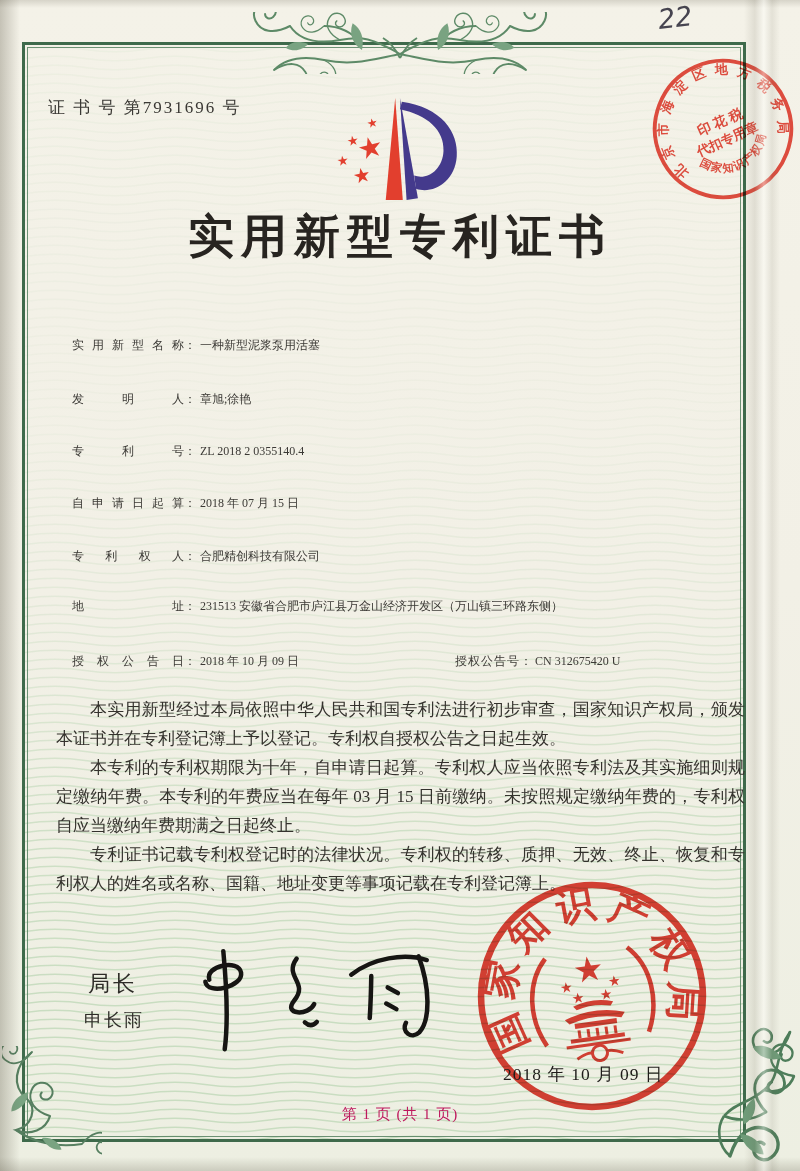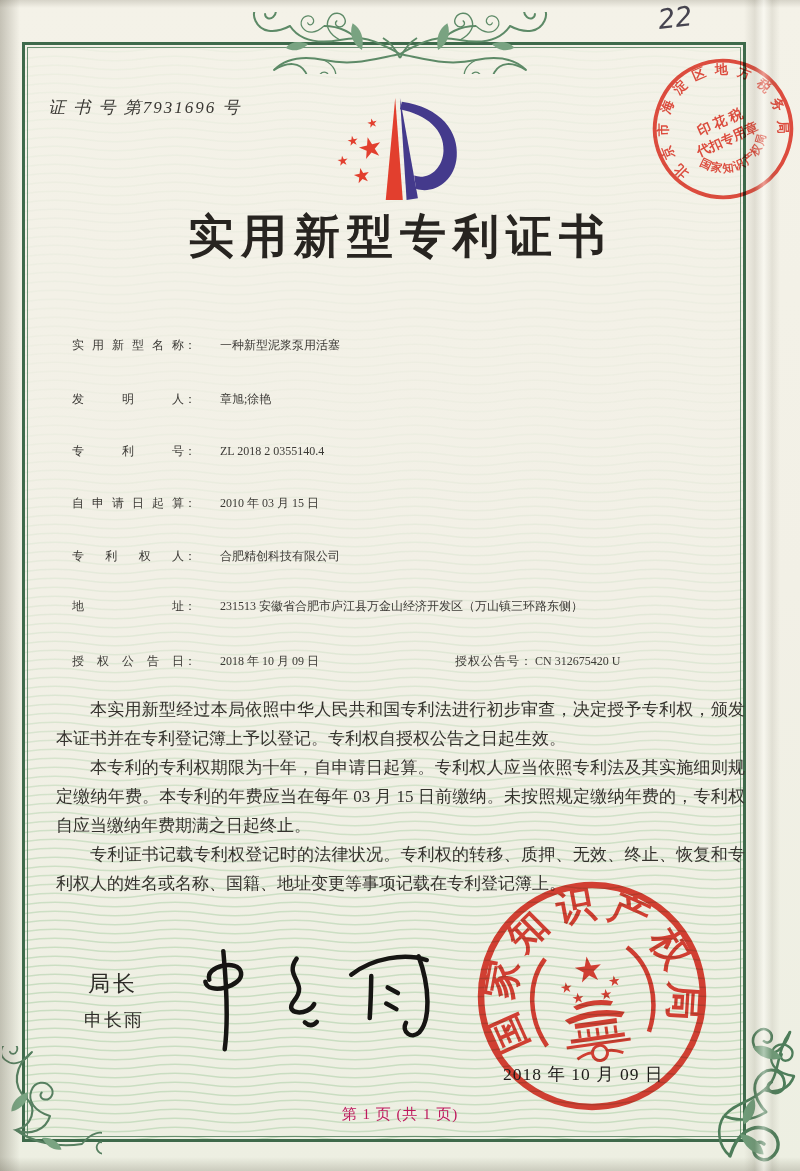--- a/index.html
+++ b/index.html
@@ -12,28 +12,28 @@
   .abs{position:absolute;}
   
   #waves{left:25px;top:45px;width:718px;height:1096px;z-index:1;
     -webkit-mask-image:linear-gradient(180deg,rgba(0,0,0,.16) 0%,rgba(0,0,0,.10) 34%,rgba(0,0,0,.42) 55%,rgba(0,0,0,.85) 72%,#000 86%);
     mask-image:linear-gradient(180deg,rgba(0,0,0,.16) 0%,rgba(0,0,0,.10) 34%,rgba(0,0,0,.42) 55%,rgba(0,0,0,.85) 72%,#000 86%);
   }
   
   .frame{left:22px;top:42px;width:724px;height:1100px;border:3px solid #3e6a4b;z-index:2;box-sizing:border-box;}
   .frame .inner{position:absolute;inset:2px;border:1px solid rgba(84,128,95,.85);}
   
-  #certNo{left:48px;top:96px;font-size:17px;letter-spacing:2px;color:#3a3834;z-index:3;font-style:italic;}
+  #certNo{left:48px;top:96px;font-size:17px;letter-spacing:2px;color:#3a3834;z-index:3;}
   #hand22{left:658px;top:2px;font-size:27px;font-style:italic;color:#474550;transform:rotate(-7deg);z-index:3;font-family:"DejaVu Sans",sans-serif;}
   #title{left:0;top:206px;width:100%;text-align:center;font-size:46px;font-weight:700;letter-spacing:7px;color:#272420;z-index:3;}
   
   .field{position:absolute;left:72px;z-index:3;font-size:12px;line-height:1.5;color:#3b3935;display:flex;align-items:flex-start;}
   .flabel{white-space:nowrap;}
   .flabel .j{display:inline-block;width:112px;text-align:justify;text-align-last:justify;vertical-align:top;}
-  .fvalue{margin-left:24px;max-width:482px;}
+  .fvalue{margin-left:4px;max-width:482px;}
   .twin{position:absolute;left:383px;top:0;white-space:nowrap;}
   .twin .tl{letter-spacing:1px;font-family:Liberation Mono, monospace;}
   
   #paras{left:56px;top:695px;width:689px;z-index:3;}
   #paras p{margin:0;font-size:17px;line-height:29px;text-align:justify;text-indent:2em;color:#34322d;}
   
   #roleLabel{left:88px;top:969px;font-size:22px;letter-spacing:3px;color:#2e2c28;z-index:3;}
   #roleName{left:84px;top:1008px;font-size:18px;letter-spacing:2px;color:#2e2c28;z-index:3;}
   #sig{left:192px;top:942px;z-index:4;transform:rotate(-2deg);}
   
@@ -158,41 +158,41 @@
 <div class="field" style="top:390px">
   <span class="flabel"><span class="j">发明人</span><span>：</span></span>
   <span class="fvalue">章旭;徐艳</span>
 </div>
 <div class="field" style="top:442px">
   <span class="flabel"><span class="j">专利号</span><span>：</span></span>
   <span class="fvalue">ZL 2018 2 0355140.4</span>
 </div>
 <div class="field" style="top:494px">
   <span class="flabel"><span class="j">自申请日起算</span><span>：</span></span>
-  <span class="fvalue">2010 年 03 月 15 日</span>
+  <span class="fvalue">2018 年 07 月 15 日</span>
 </div>
 <div class="field" style="top:547px">
   <span class="flabel"><span class="j">专利权人</span><span>：</span></span>
   <span class="fvalue">合肥精创科技有限公司</span>
 </div>
 <div class="field" style="top:597px">
   <span class="flabel"><span class="j">地址</span><span>：</span></span>
   <span class="fvalue">231513 安徽省合肥市庐江县万金山经济开发区（万山镇三环路东侧）</span>
 </div>
 <div class="field" style="top:652px;width:673px">
   <span class="flabel"><span class="j">授权公告日</span><span>：</span></span>
   <span class="fvalue">2018 年 10 月 09 日</span>
   <span class="twin">
     <span class="tl">授权公告号</span><span>：</span>
     <span>CN 312675420 U</span>
   </span>
 </div>
 
 <div id="paras" class="abs">
-  <p>本实用新型经过本局依照中华人民共和国专利法进行初步审查，决定授予专利权，颁发本证书并在专利登记簿上予以登记。专利权自授权公告之日起生效。</p>
+  <p>本实用新型经过本局依照中华人民共和国专利法进行初步审查，国家知识产权局，颁发本证书并在专利登记簿上予以登记。专利权自授权公告之日起生效。</p>
   <p>本专利的专利权期限为十年，自申请日起算。专利权人应当依照专利法及其实施细则规定缴纳年费。本专利的年费应当在每年 03 月 15 日前缴纳。未按照规定缴纳年费的，专利权自应当缴纳年费期满之日起终止。</p>
   <p>专利证书记载专利权登记时的法律状况。专利权的转移、质押、无效、终止、恢复和专利权人的姓名或名称、国籍、地址变更等事项记载在专利登记簿上。</p>
 </div>
 
 <div id="roleLabel" class="abs">局长</div>
 <div id="roleName" class="abs">申长雨</div>
 
 <svg id="sig" class="abs" width="245" height="112" viewBox="0 0 245 112">
   <g stroke="#161513" stroke-width="4.5" fill="none" stroke-linecap="round" stroke-linejoin="round">
     <path d="M18 34 C14 20 48 14 50 28 C52 42 16 50 14 36"></path>

